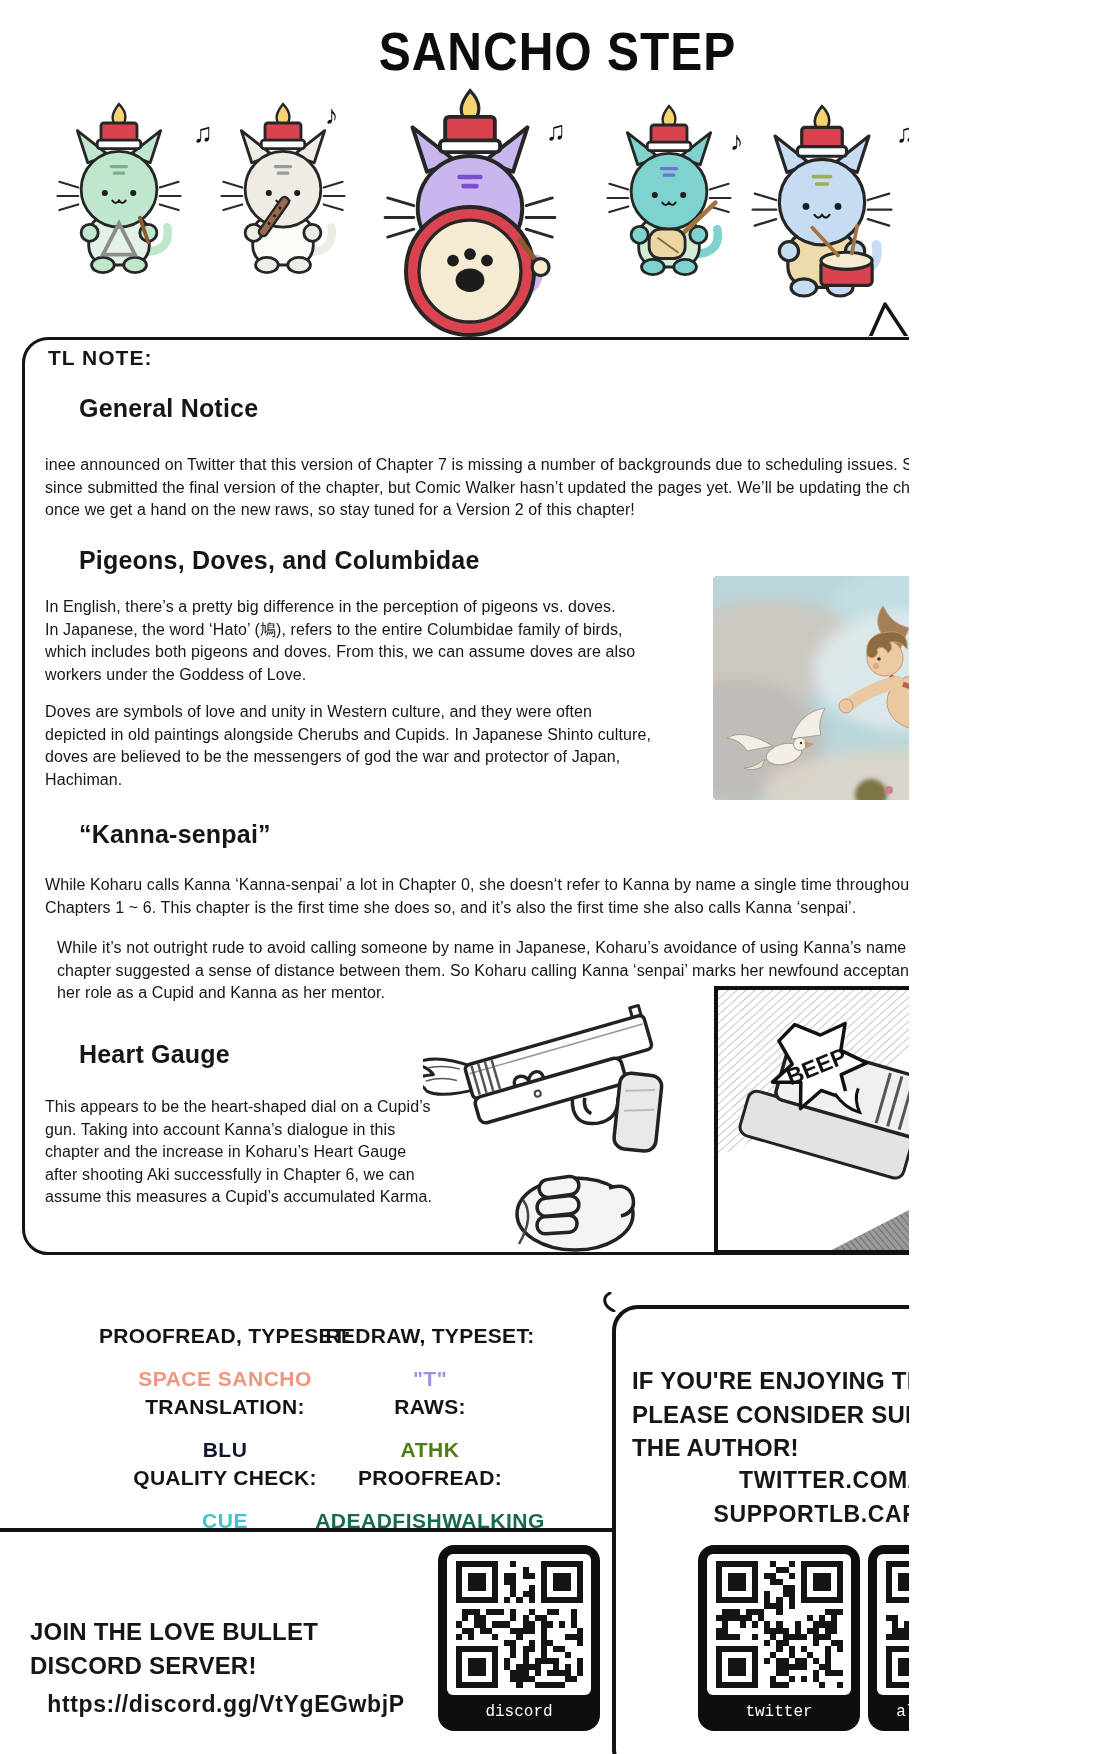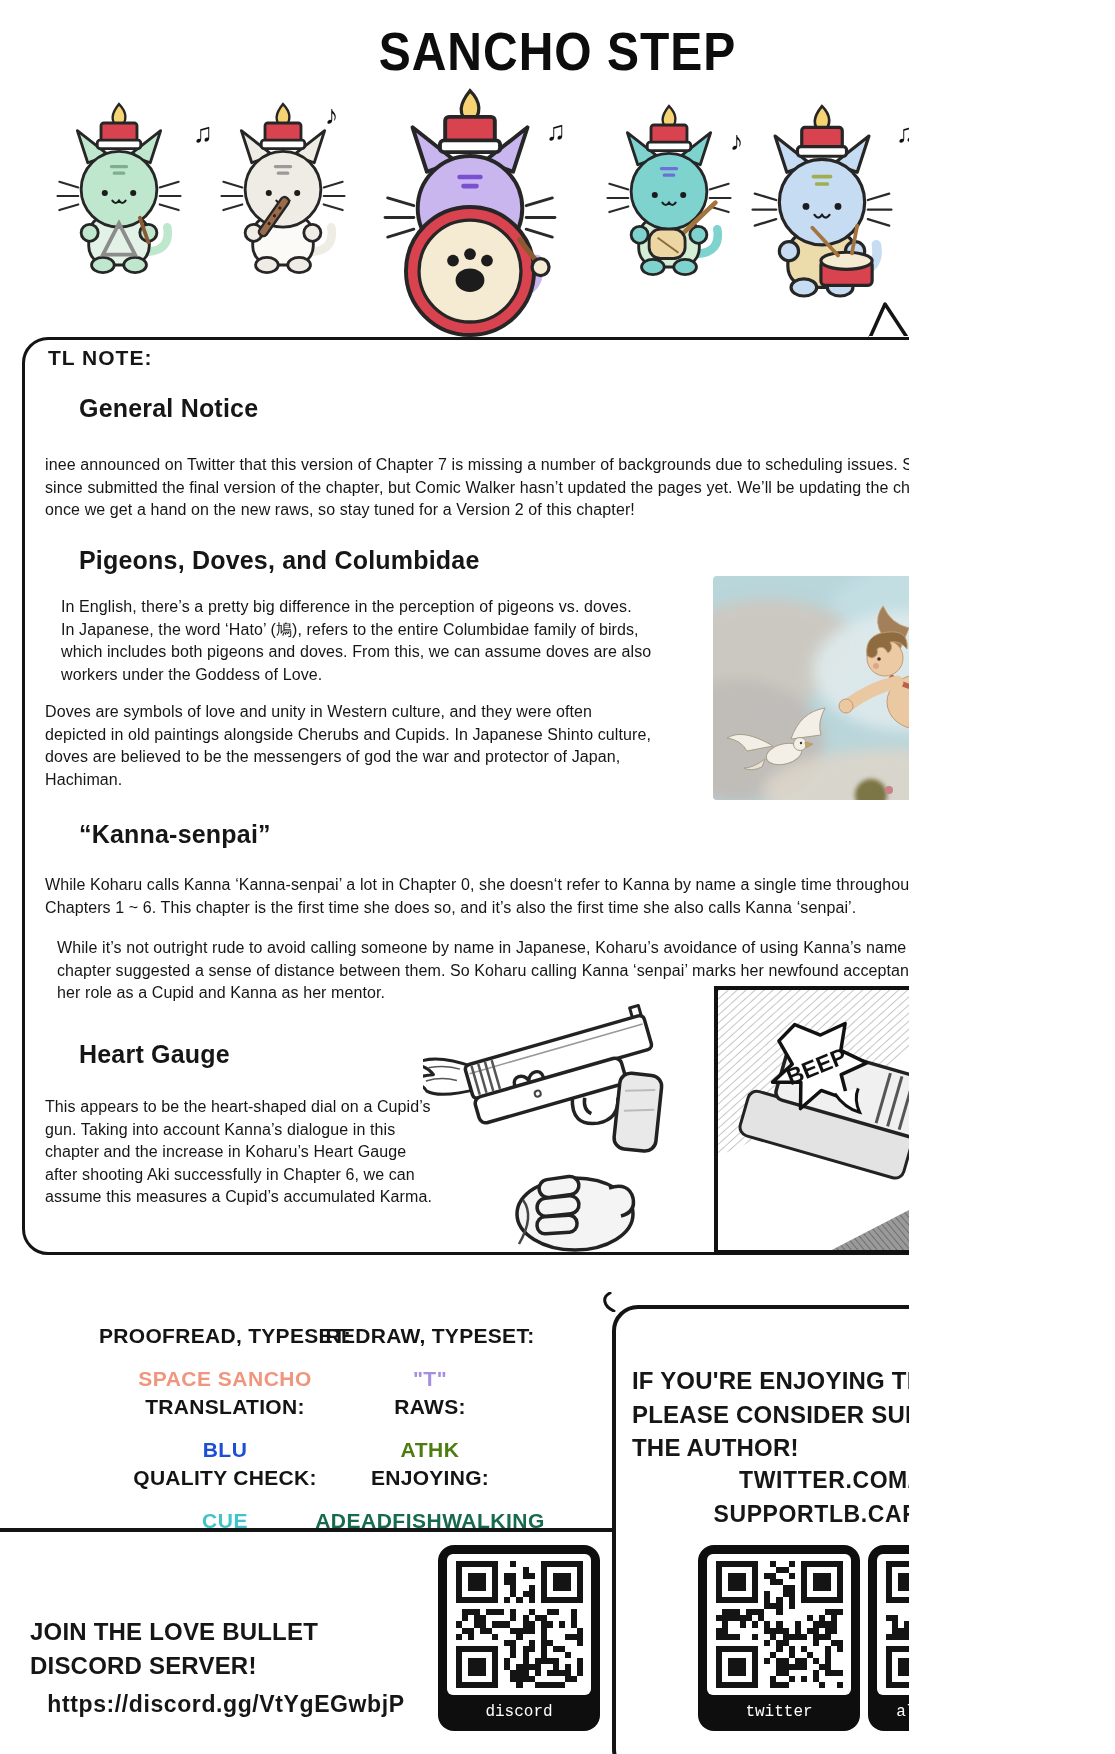--- a/index.html
+++ b/index.html
@@ -257,21 +257,21 @@
   <div id="tl-box" class="abs"></div>
 
   <div class="abs h-small" style="left:48px;top:346px;">TL NOTE:</div>
 
   <div class="abs h-sec" style="left:45px;top:394px;">General Notice</div>
   <div class="abs para" style="left:45px;top:454px;width:1010px;">inee announced on Twitter that this version of Chapter 7 is missing a number of backgrounds due to scheduling issues. She’s
 since submitted the final version of the chapter, but Comic Walker hasn’t updated the pages yet. We’ll be updating the chapter
 once we get a hand on the new raws, so stay tuned for a Version 2 of this chapter!</div>
 
   <div class="abs h-sec" style="left:45px;top:546px;">Pigeons, Doves, and Columbidae</div>
-  <div class="abs para" style="left:61px;top:596px;width:660px;">In English, there’s a pretty big difference in the perception of pigeons vs. doves.
+  <div class="abs para" style="left:45px;top:596px;width:660px;">In English, there’s a pretty big difference in the perception of pigeons vs. doves.
 In Japanese, the word ‘Hato’ (鳩), refers to the entire Columbidae family of birds,
 which includes both pigeons and doves. From this, we can assume doves are also
 workers under the Goddess of Love.</div>
   <div class="abs para" style="left:45px;top:701px;width:660px;">Doves are symbols of love and unity in Western culture, and they were often
 depicted in old paintings alongside Cherubs and Cupids. In Japanese Shinto culture,
 doves are believed to be the messengers of god the war and protector of Japan,
 Hachiman.</div>
 
   <svg id="painting" class="abs" style="left:713px;top:576px;" viewBox="0 0 337 224" width="337" height="224">
     <defs>
@@ -448,30 +448,30 @@
       </g>
       <text x="104" y="88" font-size="23" font-weight="bold" text-anchor="middle" fill="#111" transform="rotate(-22 104 84)">BEEP</text>
     </g>
     <rect x="2" y="2" width="372" height="264" fill="none" stroke="#111" stroke-width="4"></rect>
   </svg>
 
   <div id="credits-col1" class="credit-col" style="left:30px;top:1322px;width:390px;">
       <div class="credit-label">PROOFREAD, TYPESET:</div>
       <div class="credit-name" style="color: rgb(240, 149, 126);">SPACE SANCHO</div>
       <div class="credit-label">TRANSLATION:</div>
-      <div class="credit-name" style="color: #1d4ed8;">BLU</div>
+      <div class="credit-name" style="color: #0f172a;">BLU</div>
       <div class="credit-label">QUALITY CHECK:</div>
       <div class="credit-name" style="color: rgb(63, 196, 201);">CUE</div>
     </div>
   <div id="credits-col2" class="credit-col" style="left:245px;top:1322px;width:370px;">
       <div class="credit-label">REDRAW, TYPESET:</div>
       <div class="credit-name" style="color: rgb(164, 143, 227);">"T"</div>
       <div class="credit-label">RAWS:</div>
       <div class="credit-name" style="color: #4d7c0f;">ATHK</div>
-      <div class="credit-label">ENJOYING:</div>
+      <div class="credit-label">PROOFREAD:</div>
       <div class="credit-name" style="color: rgb(23, 106, 77);">ADEADFISHWALKING</div>
     </div>
 
   <div id="support-box" class="abs"></div>
   <svg class="abs" style="left:598px;top:1292px;" viewBox="0 0 18 20" width="18" height="20">
     <path d="M16,19 C5,14 4,5 12,1" fill="none" stroke="#141414" stroke-width="3" stroke-linecap="round"></path>
   </svg>
   <div class="abs big-comic" style="left:632px;top:1333px;width:446px;">IF YOU'RE ENJOYING THIS WORK,
 PLEASE CONSIDER SUPPORTING
 THE AUTHOR!</div>

